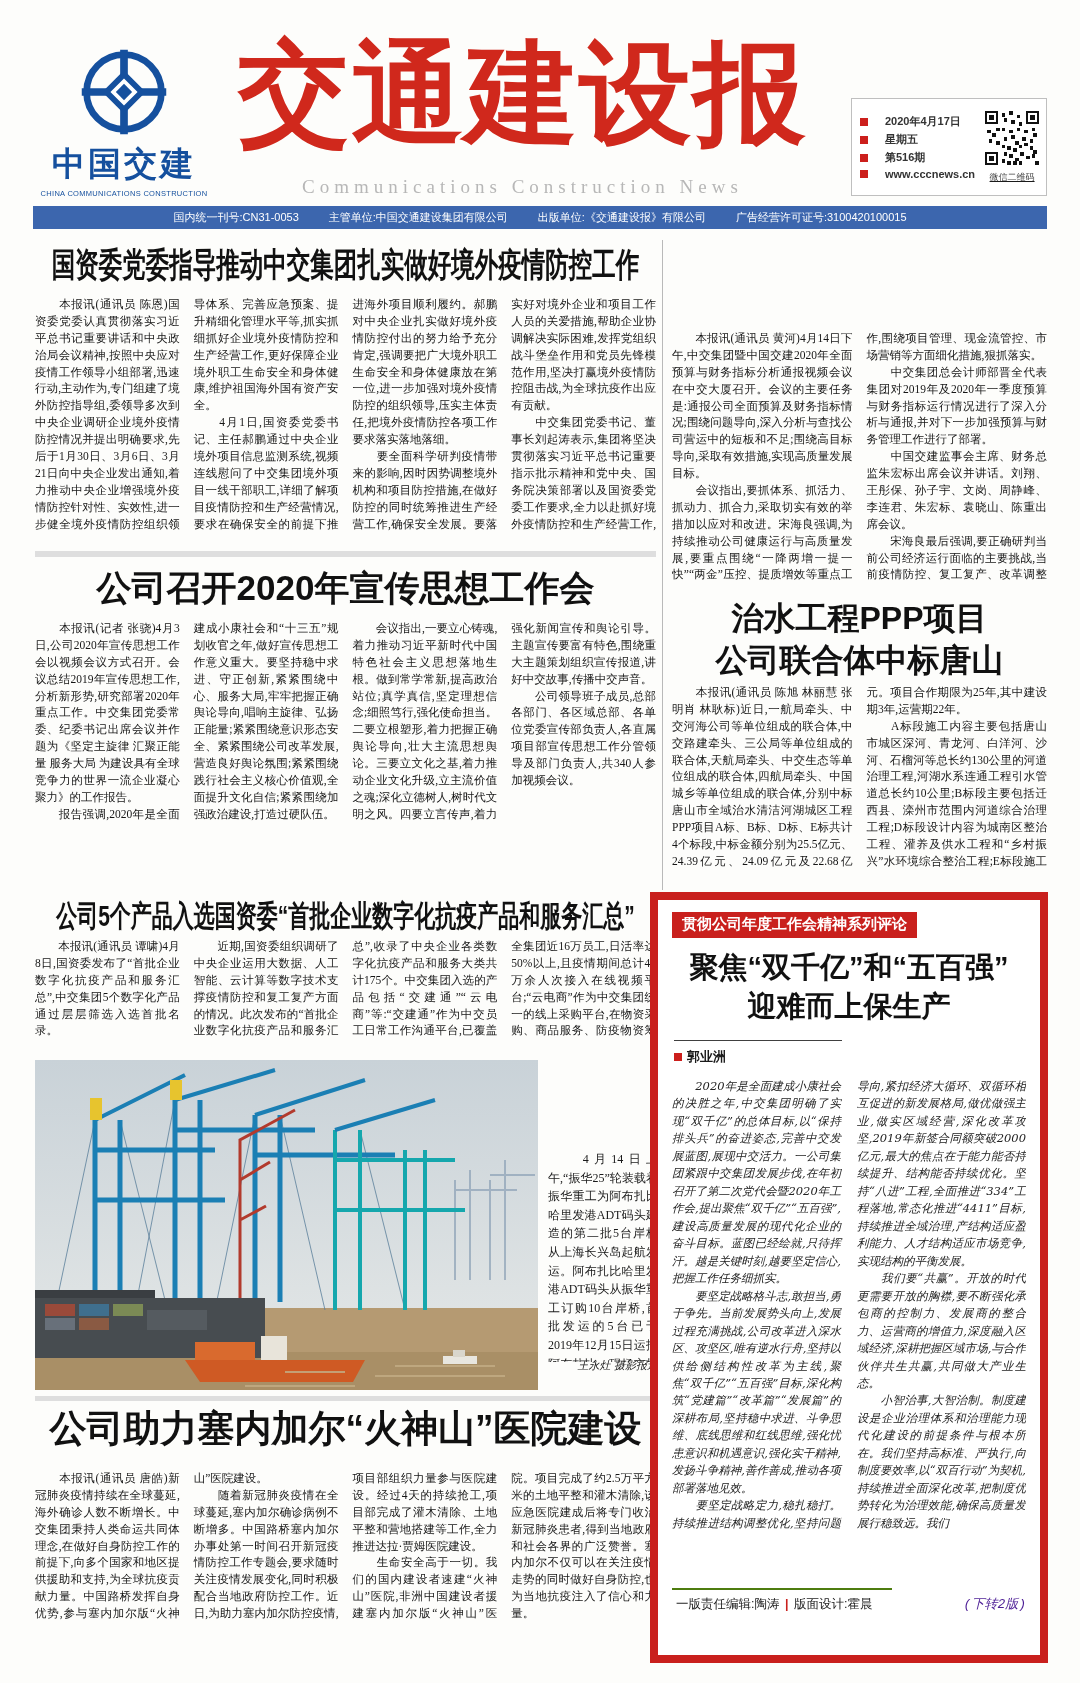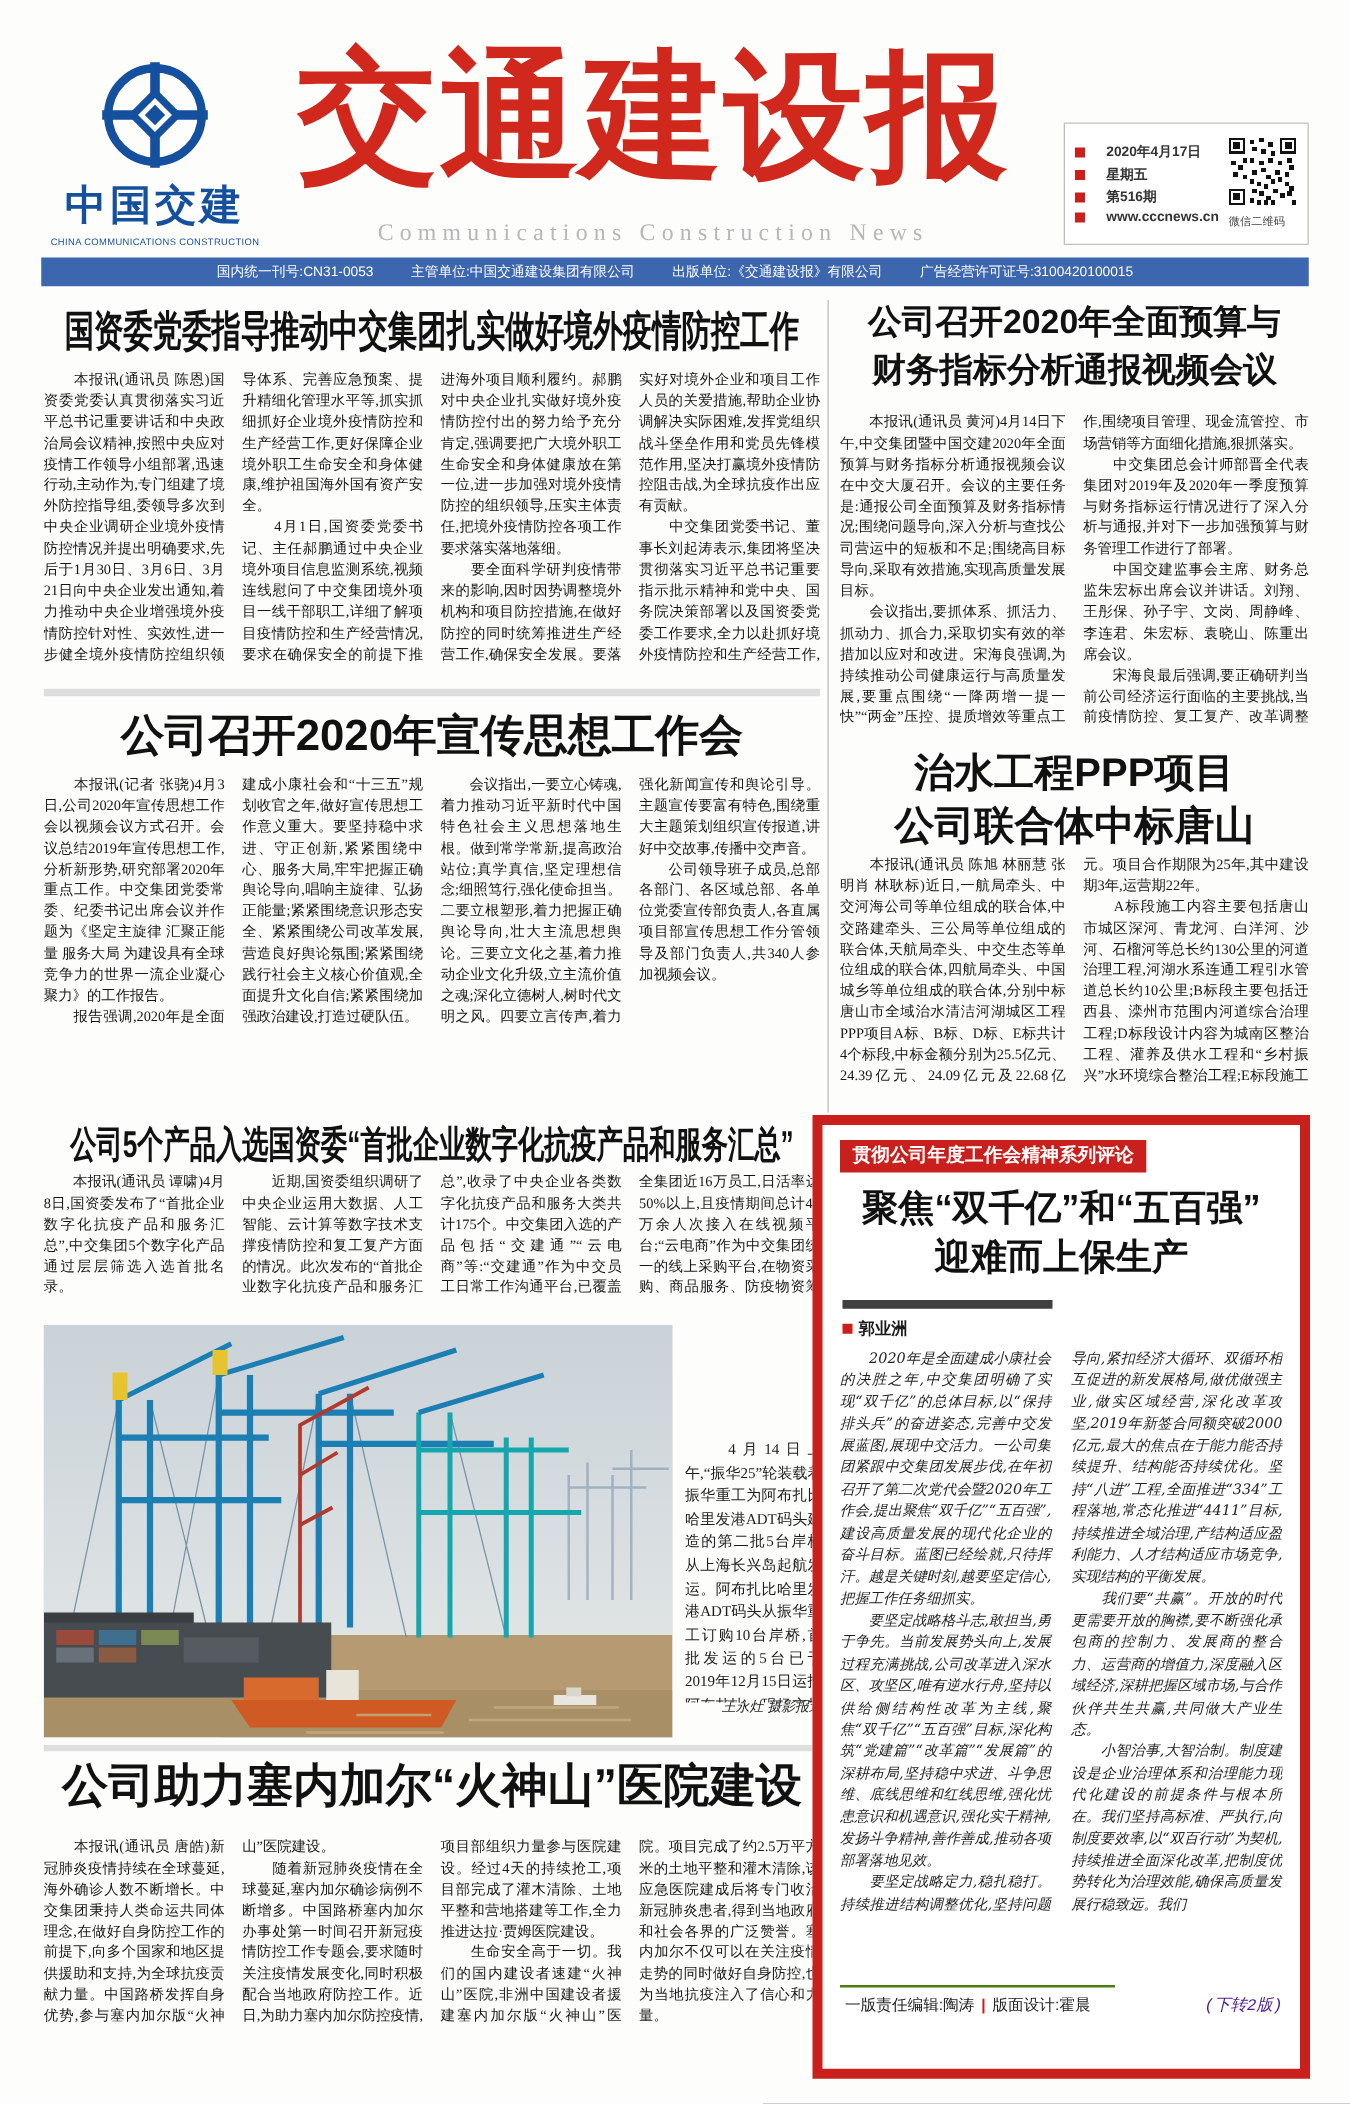--- a/index.html
+++ b/index.html
@@ -14,21 +14,21 @@
   .np-title{left:200px;top:26px;width:645px;height:150px;text-align:center;color:#d0281c;
             font-family:"DejaVu Serif",serif;font-weight:bold;font-size:112px;line-height:1.2;
             letter-spacing:2px;white-space:nowrap;}
   .np-sub{left:200px;top:176px;width:645px;text-align:center;color:#b7b7b7;font-family:"Liberation Serif",serif;
           font-size:19px;letter-spacing:5px;white-space:nowrap;}
   .issue-box{left:851px;top:98px;width:196px;height:98px;border:1px solid #bfbfbf;background:#fff;
              display:flex;align-items:center;gap:8px;padding:6px 8px;box-sizing:border-box;}
   .issue-col{flex:1;}
   .issue-row{display:flex;align-items:center;font-size:11px;font-weight:bold;color:#333;margin:3px 0;white-space:nowrap;gap:12px;}
   .sq{display:inline-block;width:8px;height:8px;background:#cc1f1c;margin-right:5px;flex:none;}
-  .qr-wrap{width:58px;flex:none;}
+  .qr-wrap{width:58px;text-align:center;flex:none;text-decoration:underline;}
   .qr-label{font-size:9px;color:#444;margin-top:2px;white-space:nowrap;}
   .infobar{left:33px;top:206px;width:1014px;height:23px;background:#3c66ae;color:#fff;font-size:11px;
            display:flex;justify-content:center;align-items:center;gap:30px;white-space:nowrap;}
   
   .vrule{left:662px;top:240px;width:1px;height:650px;background:#b9b9b9;}
   .band{background:#dedede;}
   
   .hl{font-weight:900;text-align:center;color:#111;white-space:nowrap;letter-spacing:0;}
   .stretch{transform:scaleY(1.42);transform-origin:center top;}
   
@@ -41,21 +41,21 @@
   .caption{left:548px;top:1150px;width:110px;height:212px;font-family:"Liberation Serif",serif;
            font-size:12px;line-height:1.55;text-align:justify;white-space:pre-line;overflow:hidden;}
   .credit{left:548px;top:1358px;width:110px;text-align:right;font-family:"DejaVu Serif",serif;
           font-style:italic;font-size:11px;color:#222;}
   
   .edbox{left:650px;top:892px;width:398px;height:771px;border:8px solid #c9201d;background:#fff;box-sizing:border-box;}
   .kicker{position:absolute;left:14px;top:12px;background:#c9201d;color:#fff;font-size:15px;font-weight:700;
           padding:3px 10px 4px;white-space:nowrap;}
   .ed-hl{position:absolute;left:0;top:48px;width:100%;text-align:center;font-weight:900;font-size:29px;
          line-height:1.35;color:#111;}
-  .ed-byline{position:absolute;left:16px;top:140px;width:168px;border-top:7px solid #404040;padding-top:7px;
+  .ed-byline{position:absolute;left:16px;top:140px;width:168px;border-top:1px solid #404040;padding-top:7px;
              font-size:13px;font-weight:700;display:flex;align-items:center;}
   .ed-body{position:absolute;left:14px;top:178px;width:354px;height:498px;column-count:2;column-gap:16px;
            font-family:"DejaVu Serif",serif;font-style:italic;font-size:11.5px;line-height:1.52;
            text-align:justify;white-space:pre-line;overflow:hidden;color:#222;}
   .ed-footer{position:absolute;left:14px;right:14px;bottom:42px;display:flex;justify-content:space-between;
              align-items:flex-end;}
   .editor-line{border-top:2px solid #4d7c0f;padding:6px 20px 0 4px;font-size:12.5px;color:#222;white-space:nowrap;}
   .pipe{color:#c9201d;font-weight:bold;margin:0 2px;}
   .continued{font-family:Liberation Mono, monospace;font-style:italic;font-size:13px;color:#4c1d95;}
 </style>
@@ -244,24 +244,20 @@
   <div class="abs caption">　　4月14日上午,“振华25”轮装载着振华重工为阿布扎比哈里发港ADT码头建造的第二批5台岸桥从上海长兴岛起航发运。阿布扎比哈里发港ADT码头从振华重工订购10台岸桥,首批发运的5台已于2019年12月15日运抵阿布扎比。现场交机小组克服国内外新冠肺炎疫情的影响,全力推进现场工作,于2020年3月10日顺利交付用户使用。</div>
   <div class="abs credit">王永灶 摄影报道</div>
 
   <div class="abs band" style="left:35px;top:1396px;width:621px;height:5px;"></div>
 
   <div class="abs hl" style="left:35px;top:1404px;width:621px;font-size:37px;">公司助力塞内加尔“火神山”医院建设</div>
   <div class="abs art-body cols4" style="left:35px;top:1470px;width:621px;height:170px;">　　本报讯(通讯员 唐皓)新冠肺炎疫情持续在全球蔓延,海外确诊人数不断增长。中交集团秉持人类命运共同体理念,在做好自身防控工作的前提下,向多个国家和地区提供援助和支持,为全球抗疫贡献力量。中国路桥发挥自身优势,参与塞内加尔版“火神山”医院建设。
 　　随着新冠肺炎疫情在全球蔓延,塞内加尔确诊病例不断增多。中国路桥塞内加尔办事处第一时间召开新冠疫情防控工作专题会,要求随时关注疫情发展变化,同时积极配合当地政府防控工作。近日,为助力塞内加尔防控疫情,项目部组织力量参与医院建设。经过4天的持续抢工,项目部完成了灌木清除、土地平整和营地搭建等工作,全力推进达拉·贾姆医院建设。
 　　生命安全高于一切。我们的国内建设者速建“火神山”医院,非洲中国建设者援建塞内加尔版“火神山”医院。项目完成了约2.5万平方米的土地平整和灌木清除,该应急医院建成后将专门收治新冠肺炎患者,得到当地政府和社会各界的广泛赞誉。塞内加尔不仅可以在关注疫情走势的同时做好自身防控,也为当地抗疫注入了信心和力量。</div>
 
-  <div class="abs hl" style="left:672px;top:238px;width:375px;font-size:27px;line-height:1.45;white-space:normal;">
-    <div>公司召开2020年全面预算与</div>
-    <div>财务指标分析通报视频会议</div>
-  </div>
   <div class="abs art-body cols2" style="left:672px;top:330px;width:375px;height:256px;">　　本报讯(通讯员 黄河)4月14日下午,中交集团暨中国交建2020年全面预算与财务指标分析通报视频会议在中交大厦召开。会议的主要任务是:通报公司全面预算及财务指标情况;围绕问题导向,深入分析与查找公司营运中的短板和不足;围绕高目标导向,采取有效措施,实现高质量发展目标。
 　　会议指出,要抓体系、抓活力、抓动力、抓合力,采取切实有效的举措加以应对和改进。宋海良强调,为持续推动公司健康运行与高质量发展,要重点围绕“一降两增一提一快”“两金”压控、提质增效等重点工作,围绕项目管理、现金流管控、市场营销等方面细化措施,狠抓落实。
 　　中交集团总会计师部晋全代表集团对2019年及2020年一季度预算与财务指标运行情况进行了深入分析与通报,并对下一步加强预算与财务管理工作进行了部署。
 　　中国交建监事会主席、财务总监朱宏标出席会议并讲话。刘翔、王彤保、孙子宇、文岗、周静峰、李连君、朱宏标、袁晓山、陈重出席会议。
 　　宋海良最后强调,要正确研判当前公司经济运行面临的主要挑战,当前疫情防控、复工复产、改革调整等任务叠加,全体干部职工要提振信心、迎难而上,确保全年各项目标任务顺利完成。
 　　公司总部各部门、董事会秘书处、纪委办公室、工会组织部负责人,各单位、区域总部主要领导及相关负责人,共计591人在视频分会场参加会议。</div>
 
   <div class="abs hl" style="left:672px;top:598px;width:375px;font-size:32px;line-height:1.3;white-space:normal;">
     <div>治水工程PPP项目</div>
     <div>公司联合体中标唐山</div>

